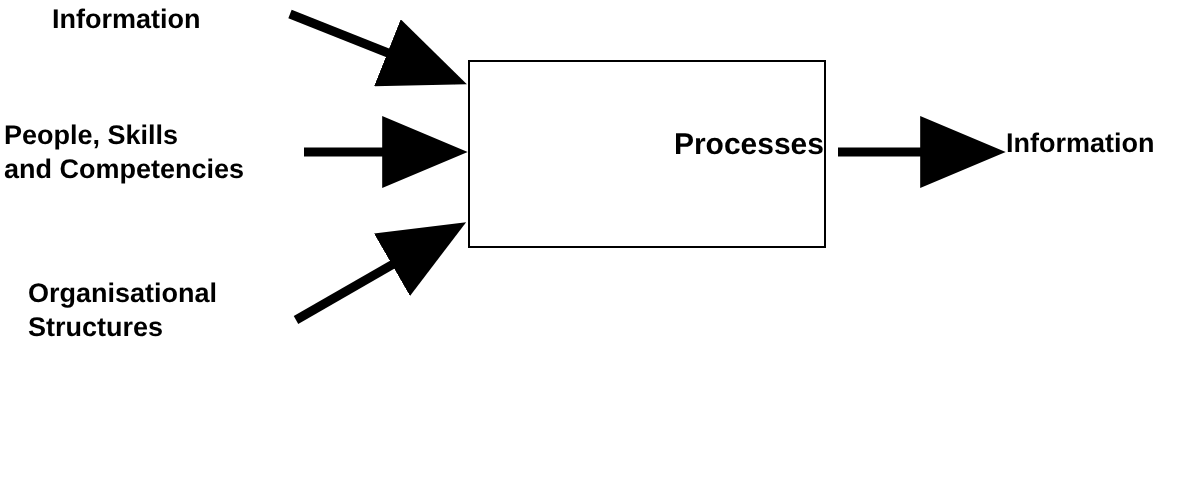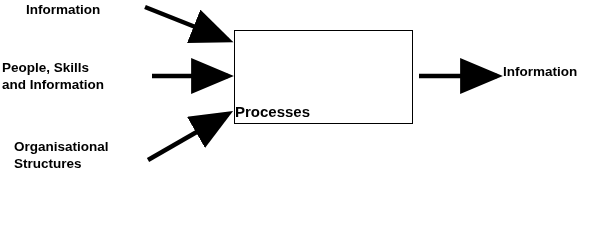--- a/index.html
+++ b/index.html
@@ -51,26 +51,25 @@
     height: 94px;
     border: 1.5px solid #000000;
     background: #ffffff;
     box-sizing: border-box;
   }
   #process-box-label {
     position: absolute;
     left: 0;
     right: 0;
     top: 33px;
-    text-align: left;
+    text-align: right;
     font-family: "Liberation Sans", sans-serif;
     font-weight: bold;
     font-size: 15px;
     color: #000000;
-    margin-top: 39px;
   }
   svg.arrows {
     position: absolute;
     left: 0;
     top: 0;
     width: 600px;
     height: 178px;
   }
 </style>
 </head>
@@ -90,21 +89,21 @@
     <line x1="152" y1="76" x2="228" y2="76" stroke="#000000" stroke-width="4.5" marker-end="url(#arrowhead)"></line>
 
     <line x1="148" y1="160" x2="228" y2="114" stroke="#000000" stroke-width="4.5" marker-end="url(#arrowhead)"></line>
 
     <line x1="419" y1="76" x2="497" y2="76" stroke="#000000" stroke-width="4.5" marker-end="url(#arrowhead)"></line>
   </svg>
 
   <div class="label" id="label-information-in">Information</div>
 
   <div class="label" id="label-people">People, Skills
-and Information</div>
+and Competencies</div>
 
   <div class="label" id="label-org">Organisational
 Structures</div>
 
   <div id="process-box">
     <div id="process-box-label">Processes</div>
   </div>
 
   <div class="label" id="label-information-out">Information</div>
 

